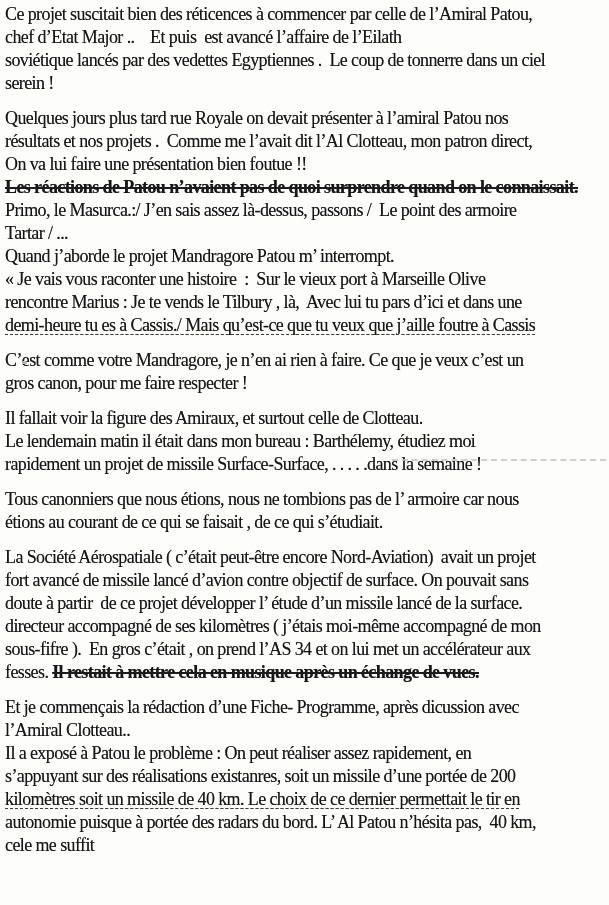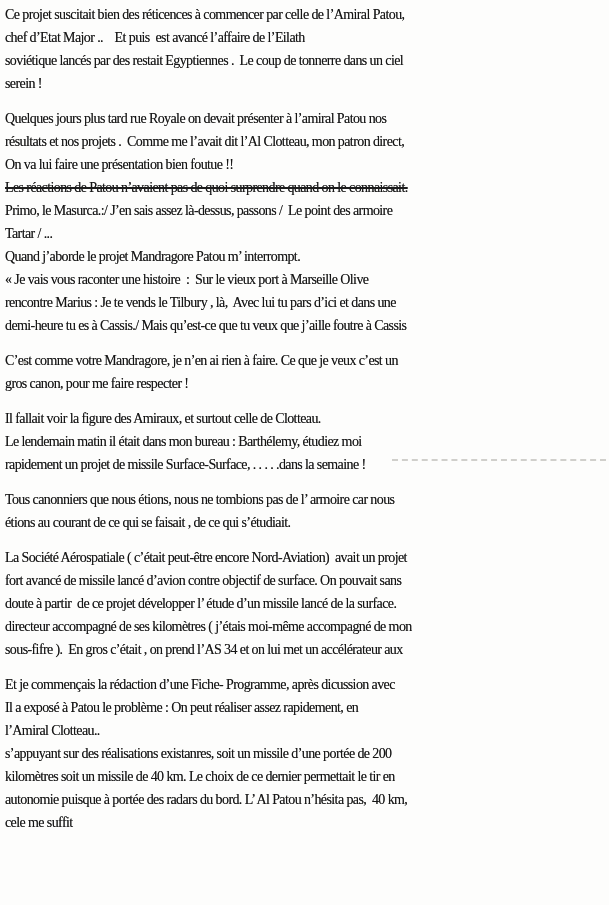--- a/index.html
+++ b/index.html
@@ -17,33 +17,35 @@
   .page {
     position: absolute;
     top: 3px;
     left: 5px;
     width: 604px;
   }
   .paragraph {
     margin: 0 0 12px 0;
   }
   .line {
-    font-size: 14px;
+    font-size: 18px;
     line-height: 23px;
     letter-spacing: -0.6px;
     white-space: pre;
     color: #161616;
     text-shadow: 0 0 0.6px rgba(22,22,22,0.55);
   }
   .seg-strike {
     text-decoration: line-through;
     text-decoration-thickness: 1.6px;
     text-decoration-color: #1c1c1c;
+    font-weight: bold;
   }
   .seg-underline {
+    text-decoration: underline;
     text-decoration-style: dashed;
     text-decoration-thickness: 1.3px;
     text-underline-offset: 3px;
     text-decoration-color: #3a3a3a;
   }
   .artifact-dash {
     position: absolute;
     top: 459px;
     left: 392px;
     width: 214px;
@@ -61,21 +63,21 @@
     border-radius: 2px;
   }
 </style>
 </head>
 <body>
 
 <div class="page" id="doc-root">
     <div class="paragraph">
       <div class="line"><span>Ce projet suscitait bien des réticences à commencer par celle de l’Amiral Patou,</span></div>
       <div class="line"><span>chef d’Etat Major ..    Et puis  est avancé l’affaire de l’Eilath</span></div>
-      <div class="line"><span>soviétique lancés par des restait Egyptiennes .  Le coup de tonnerre dans un ciel</span></div>
+      <div class="line"><span>soviétique lancés par des vedettes Egyptiennes .  Le coup de tonnerre dans un ciel</span></div>
       <div class="line"><span>serein !</span></div>
     </div>
     <div class="paragraph">
       <div class="line"><span>Quelques jours plus tard rue Royale on devait présenter à l’amiral Patou nos</span></div>
       <div class="line"><span>résultats et nos projets .  Comme me l’avait dit l’Al Clotteau, mon patron direct,</span></div>
       <div class="line"><span>On va lui faire une présentation bien foutue !!</span></div>
       <div class="line"><span class="seg-strike">Les réactions de Patou n’avaient pas de quoi surprendre quand on le connaissait.</span></div>
       <div class="line"><span>Primo, le Masurca.:/ J’en sais assez là-dessus, passons /  Le point des armoire</span></div>
       <div class="line"><span>Tartar / ...</span></div>
       <div class="line"><span>Quand j’aborde le projet Mandragore Patou m’ interrompt.</span></div>
@@ -95,25 +97,26 @@
     <div class="paragraph">
       <div class="line"><span>Tous canonniers que nous étions, nous ne tombions pas de l’ armoire car nous</span></div>
       <div class="line"><span>étions au courant de ce qui se faisait , de ce qui s’étudiait.</span></div>
     </div>
     <div class="paragraph">
       <div class="line"><span>La Société Aérospatiale ( c’était peut-être encore Nord-Aviation)  avait un projet</span></div>
       <div class="line"><span>fort avancé de missile lancé d’avion contre objectif de surface. On pouvait sans</span></div>
       <div class="line"><span>doute à partir  de ce projet développer l’ étude d’un missile lancé de la surface.</span></div>
       <div class="line"><span>directeur accompagné de ses kilomètres ( j’étais moi-même accompagné de mon</span></div>
       <div class="line"><span>sous-fifre ).  En gros c’était , on prend l’AS 34 et on lui met un accélérateur aux</span></div>
+      <div class="line"><span>fesses. </span><span class="seg-strike">Il restait à mettre cela en musique après un échange de vues.</span></div>
     </div>
     <div class="paragraph">
       <div class="line"><span>Et je commençais la rédaction d’une Fiche- Programme, après dicussion avec</span></div>
+      <div class="line"><span>l’Amiral Clotteau..</span></div>
       <div class="line"><span>Il a exposé à Patou le problème : On peut réaliser assez rapidement, en</span></div>
-      <div class="line"><span>l’Amiral Clotteau..</span></div>
       <div class="line"><span>s’appuyant sur des réalisations existanres, soit un missile d’une portée de 200</span></div>
       <div class="line"><span class="seg-underline">kilomètres soit un missile de 40 km. Le choix de ce dernier permettait le tir en</span></div>
       <div class="line"><span>autonomie puisque à portée des radars du bord. L’ Al Patou n’hésita pas,  40 km,</span></div>
       <div class="line"><span>cele me suffit</span></div>
     </div>
   </div>
 
 <div class="artifact-dash"></div>
 <div class="speck"></div>
 

